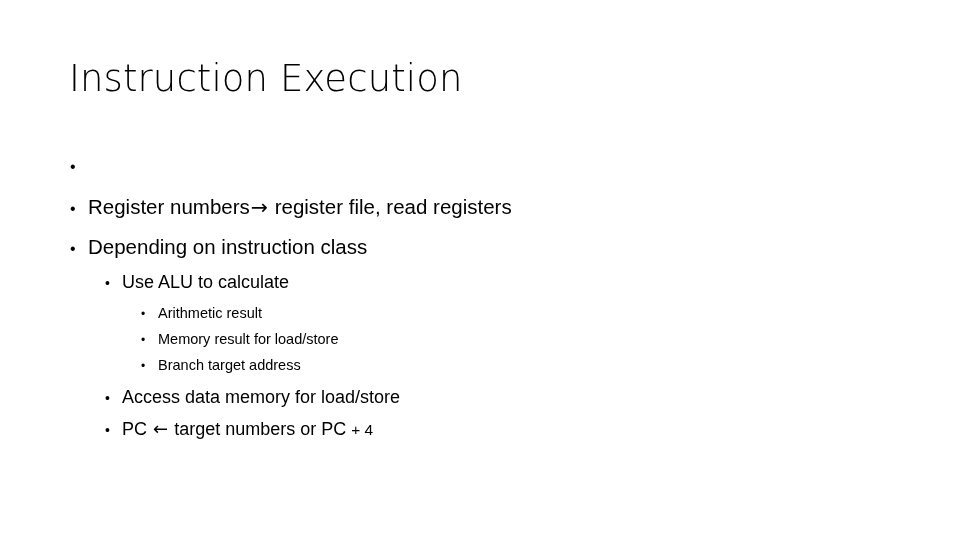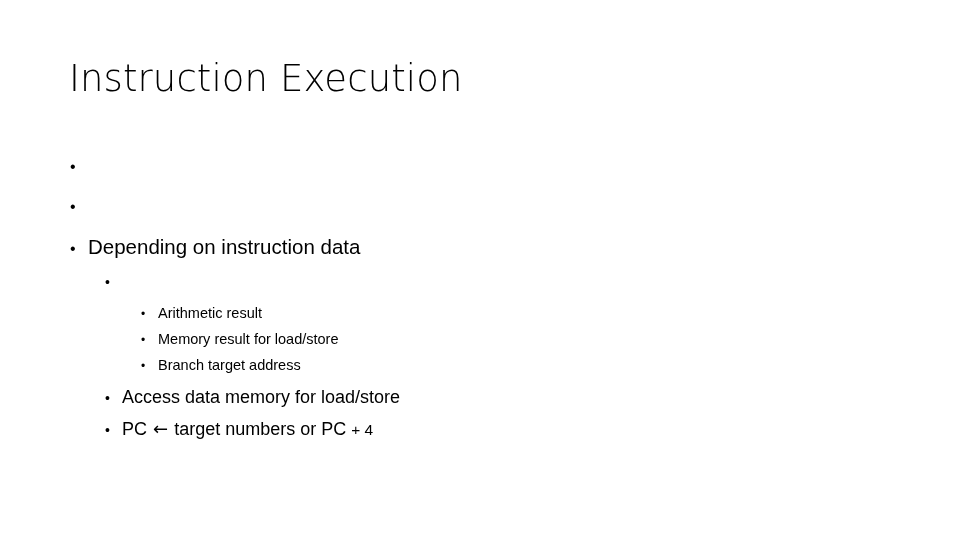--- a/index.html
+++ b/index.html
@@ -107,29 +107,31 @@
   <div class="slide-title">Instruction Execution</div>
 
   <div class="body-block">
 
     <div class="bullet-line lvl1">
       <span class="marker">•</span>
     </div>
 
     <div class="bullet-line lvl1">
       <span class="marker">•</span>
+      <span class="btext"><span>Register numbers</span><span class="arrow">→</span> <span>register file, read registers</span></span>
     </div>
 
     <div class="bullet-line lvl1">
       <span class="marker">•</span>
-      <span class="btext">Depending on instruction data</span>
+      <span class="btext">Depending on instruction class</span>
     </div>
 
     <div class="bullet-line lvl2">
       <span class="marker">•</span>
+      <span class="btext">Use ALU to calculate</span>
     </div>
 
     <div class="bullet-line lvl3 grp-lvl3">
       <span class="marker">•</span>
       <span class="btext">Arithmetic result</span>
     </div>
     <div class="bullet-line lvl3">
       <span class="marker">•</span>
       <span class="btext">Memory result for load/store</span>
     </div>

